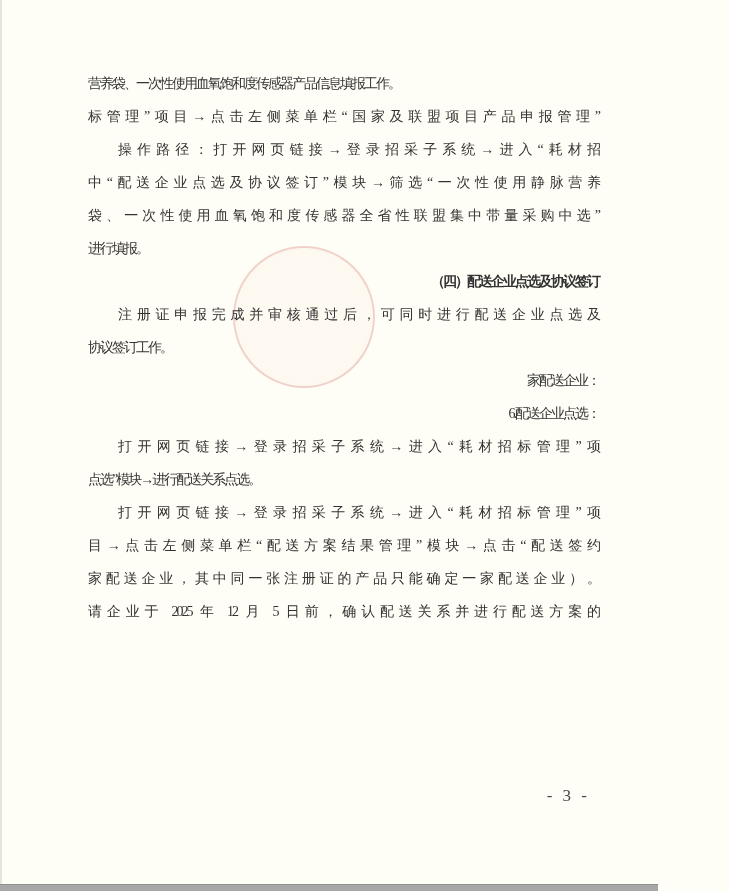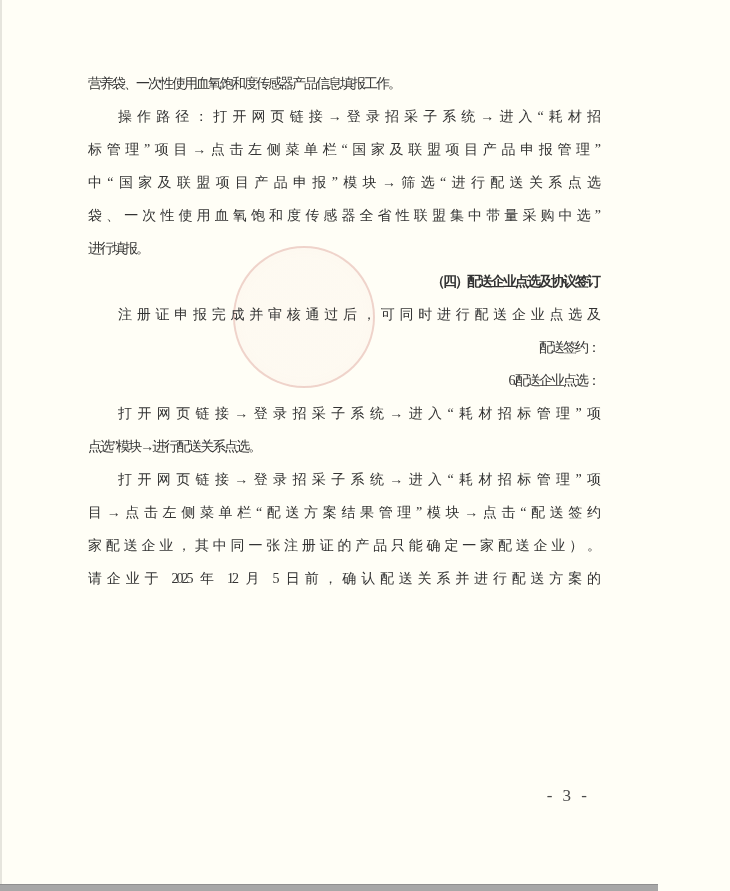--- a/index.html
+++ b/index.html
@@ -68,28 +68,29 @@
 <body>
 
 <div class="page">
 
   <div class="left-edge"></div>
 
   <div class="stamp"></div>
 
   <div class="content">
     <div class="line">营养袋、一次性使用血氧饱和度传感器产品信息填报工作。</div>
+    <div class="line justify">标管理”项目→点击左侧菜单栏“国家及联盟项目产品申报管理”</div>
     <div class="line indent justify">操作路径：打开网页链接→登录招采子系统→进入“耗材招</div>
-    <div class="line justify">标管理”项目→点击左侧菜单栏“国家及联盟项目产品申报管理”</div>
-    <div class="line justify">中“国家及联盟项目产品申报”模块→筛选“进行配送关系点选</div>
+    <div class="line justify">中“配送企业点选及协议签订”模块→筛选“一次性使用静脉营养</div>
     <div class="line justify">袋、一次性使用血氧饱和度传感器全省性联盟集中带量采购中选”</div>
     <div class="line">进行填报。</div>
     <div class="line indent bold">（四）配送企业点选及协议签订</div>
     <div class="line indent justify">注册证申报完成并审核通过后，可同时进行配送企业点选及</div>
-    <div class="line indent">配送签约：</div>
+    <div class="line">协议签订工作。</div>
+    <div class="line indent">家配送企业：</div>
     <div class="line indent">6.配送企业点选：</div>
     <div class="line indent justify">打开网页链接→登录招采子系统→进入“耗材招标管理”项</div>
     <div class="line">点选”模块→进行配送关系点选。</div>
     <div class="line indent justify">打开网页链接→登录招采子系统→进入“耗材招标管理”项</div>
     <div class="line justify">目→点击左侧菜单栏“配送方案结果管理”模块→点击“配送签约</div>
     <div class="line justify">家配送企业，其中同一张注册证的产品只能确定一家配送企业）。</div>
     <div class="line justify">请企业于 2025 年 12 月 5 日前，确认配送关系并进行配送方案的</div>
   </div>
 
   <div class="page-number">- 3 -</div>

